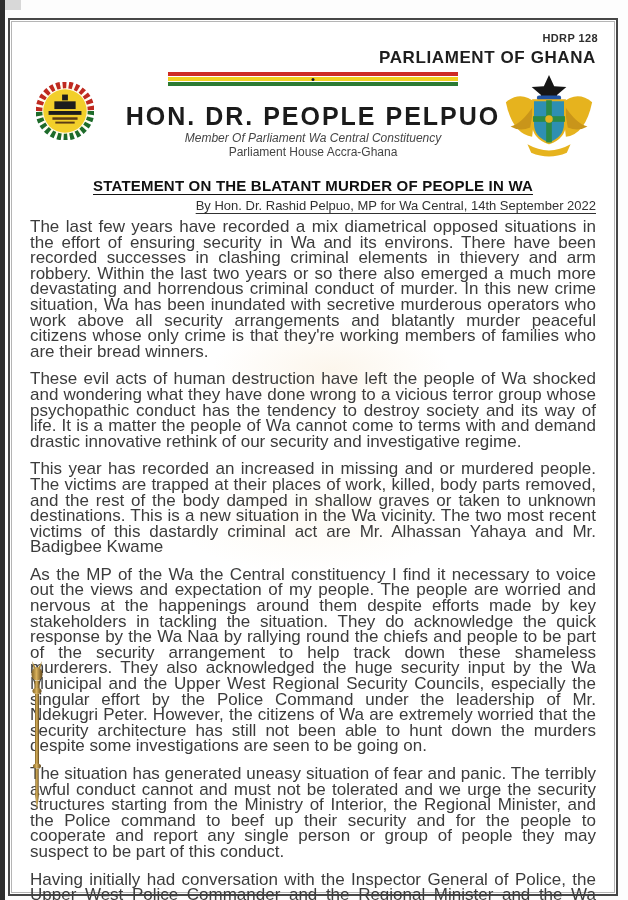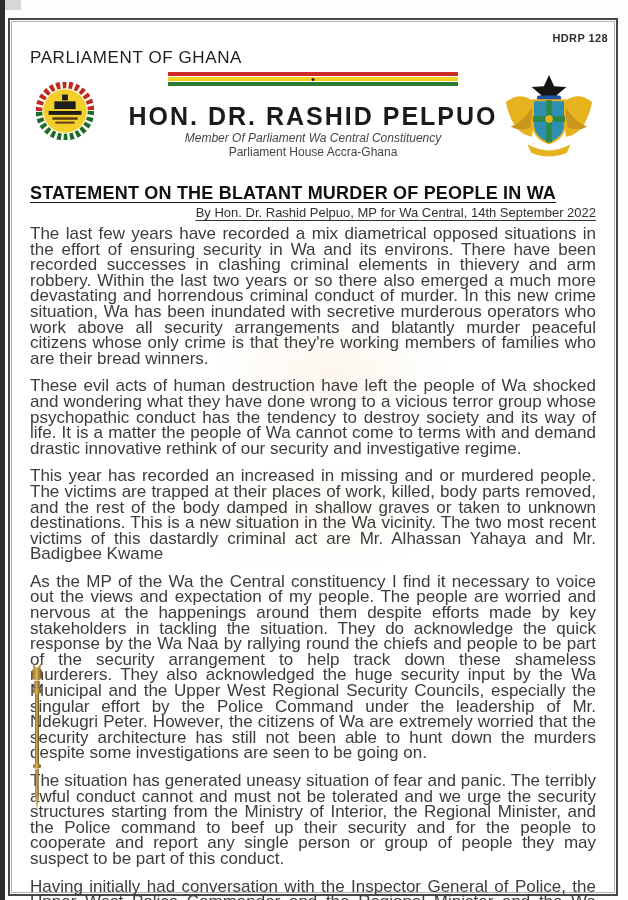--- a/index.html
+++ b/index.html
@@ -12,40 +12,40 @@
     position:absolute; left:8px; top:18px; width:610px; height:878px;
     background:
       radial-gradient(ellipse 170px 70px at 53% 40%, rgba(242,214,170,0.22), transparent 70%),
       radial-gradient(ellipse 200px 80px at 50% 57%, rgba(244,224,186,0.16), transparent 70%),
       #ffffff;
     border:2px solid #474747;
     box-shadow: inset 0 0 0 1px #ffffff, inset 0 0 0 2px #b5b5b5;
     padding:0 20px;
   }
 
-  .ref-code { position:absolute; top:12px; right:8px; font-size:11px; font-weight:bold; color:#2e2e2e; letter-spacing:.4px; }
+  .ref-code { position:absolute; top:12px; right:18px; font-size:11px; font-weight:bold; color:#2e2e2e; letter-spacing:.4px; }
 
-  .org-title { margin-top:28px; text-align:left; font-size:17px; font-weight:400; color:#1e1e1e; letter-spacing:.6px; line-height:20px; }
+  .org-title { margin-top:28px; text-align:right; font-size:17px; font-weight:700; color:#1e1e1e; letter-spacing:.6px; line-height:20px; }
 
   .flag-bar { width:290px; margin:4px auto 0; position:relative; }
   .flag-stripe { width:100%; }
   .s-red   { height:4px; background:var(--flag-red,#ce2b24); }
   .s-gap   { height:1px; background:#ffffff; }
   .s-gold  { height:4px; background:var(--flag-gold,#f0cf1e); position:relative; }
   .s-green { height:4px; background:var(--flag-green,#2c7b33); }
   .flag-dot { position:absolute; left:50%; top:.5px; width:3px; height:3px; border-radius:50%; background:#1b1b1b; transform:translateX(-50%); }
 
   .hero { position:relative; height:75px; }
   .logo-parliament { position:absolute; left:6px; top:-4px; width:58px; height:58px; }
   .logo-coat { position:absolute; right:0px; top:-12px; width:94px; height:90px; }
   .hero-name { padding-top:17px; text-align:center; font-size:25px; font-weight:700; letter-spacing:2px; color:#1b1b1b; white-space:nowrap; line-height:26px; }
   .role-line { text-align:center; font-size:12px; color:#454545; line-height:14px; }
   .role-line.first { margin-top:2px;font-style:italic; }
 
-  .statement-title { margin-top:23px; font-size:18px; font-weight:800; color:#111; text-decoration:underline; text-underline-offset:3px; letter-spacing:.2px; line-height:18px; }
+  .statement-title { margin-top:16px; text-align:center; font-size:15px; font-weight:800; color:#111; text-decoration:underline; text-underline-offset:3px; letter-spacing:.2px; line-height:18px; }
   .byline { margin-top:3px; text-align:right; font-size:13px; color:#313131; text-decoration:underline; text-underline-offset:3px; line-height:16px; }
 
   .bodytext { margin-top:5px; font-size:17px; line-height:15.6px; color:#3c3c3c; text-align:justify; }
   .bodytext p { margin:0 0 12px 0; }
   .bodytext p:last-child { margin-bottom:16px; }
 
   .mace { position:absolute; left:16px; top:640px; width:22px; height:152px; pointer-events:none; }
 
   .divider { position:relative; margin-top:30px; width:210px; height:3px; }
   .divider-black { position:absolute; left:-2px; top:0; width:110px; height:3px; background:#1c1c1c; }
@@ -91,21 +91,21 @@
           <path d="M57,30 a27,27 0 0 1 -54,0" fill="none" stroke="#1d6b2a" stroke-width="7" stroke-dasharray="4 2.6"></path>
           <circle cx="30" cy="30" r="22.5" fill="#f2cf2a"></circle>
           <rect x="27" y="13" width="6" height="6" fill="#1d1d1d"></rect>
           <rect x="19" y="20" width="22" height="8" fill="#1d1d1d"></rect>
           <rect x="13" y="30" width="34" height="4" fill="#1d1d1d"></rect>
           <rect x="17" y="36.5" width="26" height="2.6" fill="#5a3b14"></rect>
           <rect x="20" y="41" width="20" height="2" fill="#5a3b14"></rect>
         </svg>
       </span>
 
-      <div class="hero-name">HON. DR. RASHID PELPUO</div>
+      <div class="hero-name">HON. DR. PEOPLE PELPUO</div>
       <div class="role-line first">Member Of Parliament Wa Central Constituency</div>
       <div class="role-line">Parliament House Accra-Ghana</div>
 
       <span class="icon logo-coat">
         <svg width="94" height="90" viewBox="0 0 100 96">
           <path d="M50 1 l5.5 12 13 .9 -10 8.4 3.4 12.6 -11.9 -7 -11.9 7 3.4 -12.6 -10 -8.4 13 -.9 z" fill="#161616"></path>
           <path d="M4 30 q16 -13 32 1 l-4 36 q-21 -3 -28 -37 z" fill="#e6b31e"></path>
           <path d="M34 33 q-13 20 -25 23 q10 6 21 1 z" fill="#c9951a"></path>
           <path d="M96 30 q-16 -13 -32 1 l4 36 q21 -3 28 -37 z" fill="#e6b31e"></path>
           <path d="M66 33 q13 20 25 23 q-10 6 -21 1 z" fill="#c9951a"></path>

